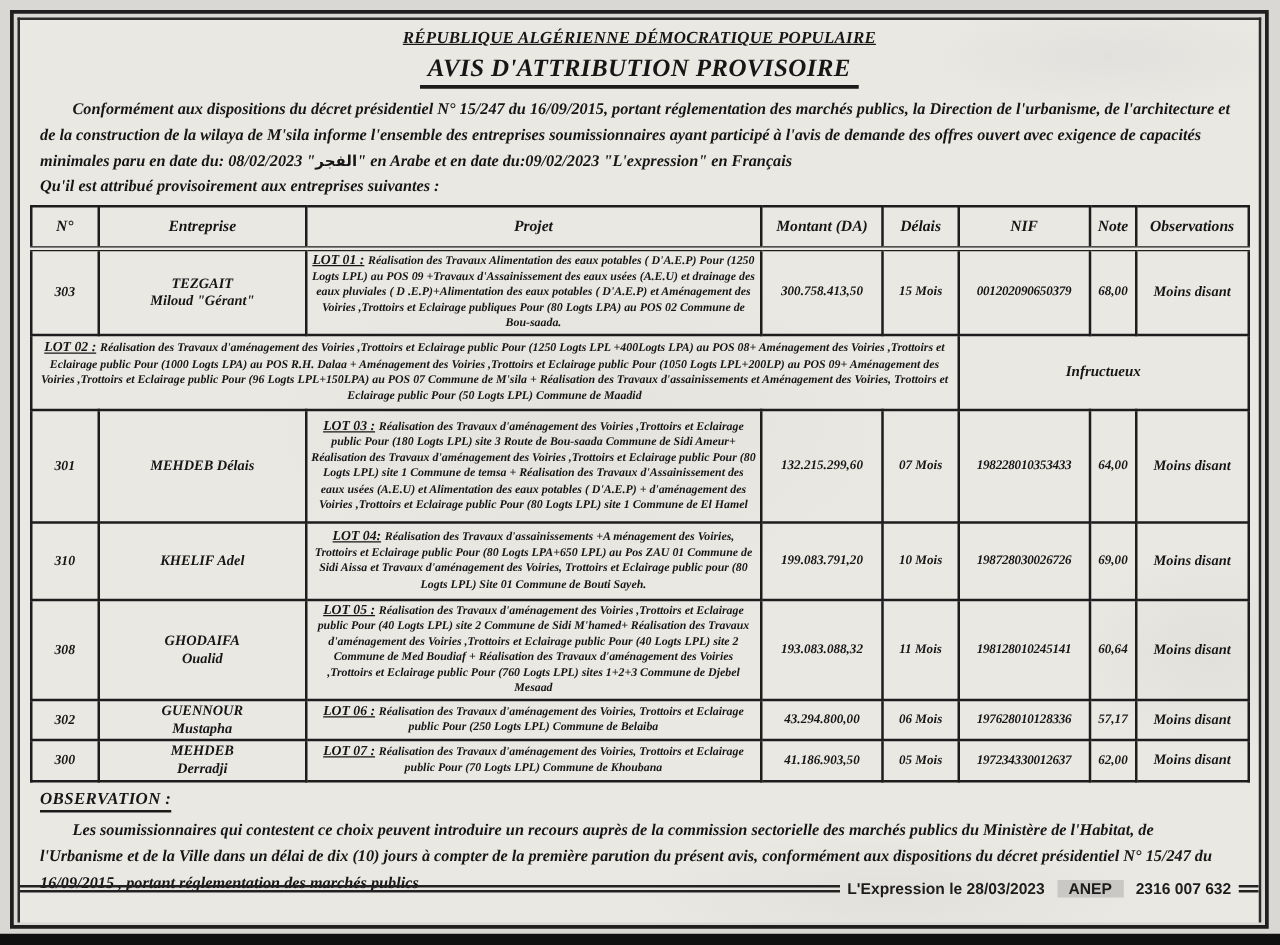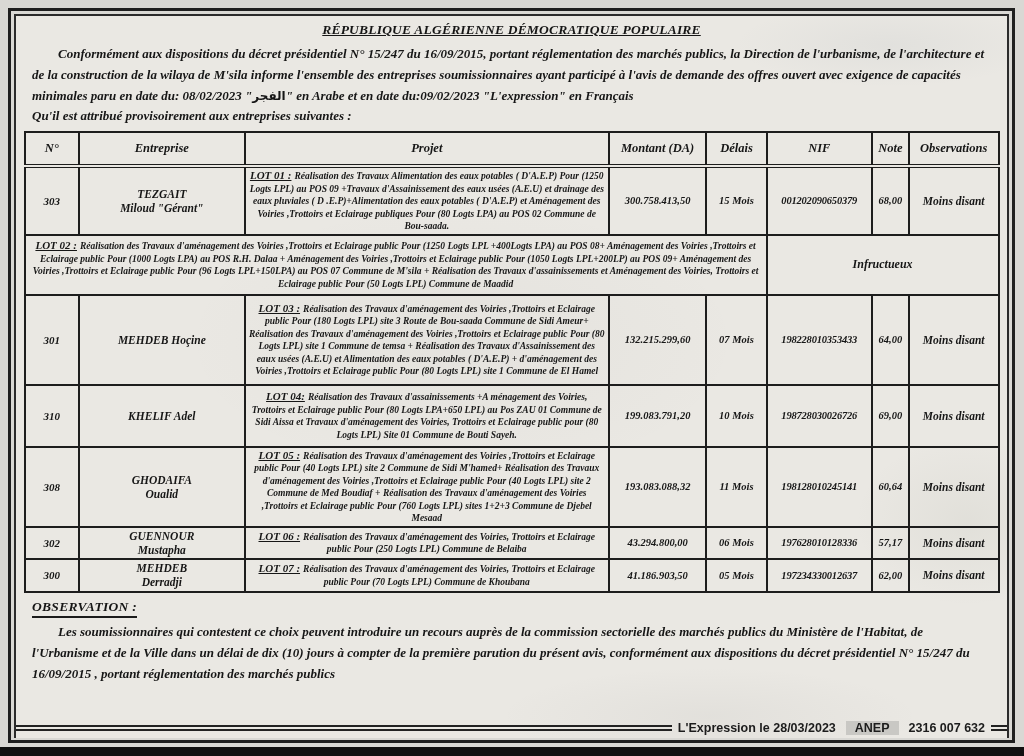--- a/index.html
+++ b/index.html
@@ -45,40 +45,43 @@
   td.note-cell { font-size:10.5px; padding:1px 0; }
   td.obs-cell { font-size:11.5px; }
   td.infructueux-cell { font-size:12px; }
 
   .observation { margin:4px 16px 0 16px; }
   .obs-title { display:inline-block; font-size:13.5px; font-weight:bold; font-style:italic;
                border-bottom:2px solid #1b1b1b; padding-bottom:1px; letter-spacing:0.3px; }
   .obs-text { margin-top:3px; font-size:13px; font-weight:600; font-style:italic; line-height:21px; }
   .obs-text .indent { display:inline-block; width:26px; }
 
-  .footer-strip { position:absolute; left:0; right:0; bottom:1px; height:18px;
+  .footer-strip { position:absolute; left:0; right:0; bottom:18px; height:18px;
                   display:flex; align-items:center; }
   .footer-rule { height:6px; border-top:2px solid #222; border-bottom:2px solid #222; }
   .footer-rule.left { flex:1; }
   .footer-rule.right { width:16px; }
   .footer-text { display:flex; align-items:center; gap:10px; padding:0 6px;
                  font-family:"Liberation Sans","DejaVu Sans",sans-serif;
                  font-size:12.5px; font-weight:bold; color:#1c1c1c; white-space:nowrap; }
   .anep-badge { background:#c9c8c4; padding:0 9px; }
 </style>
 </head>
 <body>
 
 <div class="doc">
   <div class="frame-outer">
     <div class="frame-inner">
 
       <div class="republic">RÉPUBLIQUE ALGÉRIENNE DÉMOCRATIQUE POPULAIRE</div>
 
 
+      <div class="main-title-wrap">
+        <span class="main-title">AVIS D'ATTRIBUTION PROVISOIRE</span>
+      </div>
 
       <div class="intro"><span class="indent"></span><span>Conformément aux dispositions du décret présidentiel N° 15/247 du 16/09/2015, portant réglementation des marchés publics, la Direction de l'urbanisme, de l'architecture et de la construction de la wilaya de M'sila informe l'ensemble des entreprises soumissionnaires ayant participé à l'avis de demande des offres ouvert avec exigence de capacités minimales paru en date du: 08/02/2023 "</span><span class="arabic">الفجر</span><span>" en Arabe  et en date du:09/02/2023 "L'expression" en Français</span></div>
       <div class="qu-line">Qu'il est attribué provisoirement aux entreprises suivantes :</div>
 
       <table class="award">
         <colgroup>
           <col style="width:5.6%">
             <col style="width:17%">
             <col style="width:37.4%">
             <col style="width:10%">
@@ -113,21 +116,21 @@
             <td class="note-cell">68,00</td>
             <td class="obs-cell">Moins disant</td>
           </tr>
           <tr class="h-lot2">
             <td class="projet-cell" colspan="5"><span class="lot-label">LOT 02 :</span><span>Réalisation des Travaux  d'aménagement des Voiries ,Trottoirs et Eclairage public  Pour (1250 Logts LPL +400Logts LPA)  au  POS 08+ Aménagement des Voiries ,Trottoirs et Eclairage public  Pour (1000 Logts LPA)  au  POS R.H. Dalaa + Aménagement des Voiries ,Trottoirs et Eclairage public  Pour (1050 Logts LPL+200LP)  au  POS 09+ Aménagement des Voiries ,Trottoirs et Eclairage public  Pour (96 Logts LPL+150LPA)  au  POS 07  Commune de M'sila + Réalisation des Travaux d'assainissements et  Aménagement des Voiries, Trottoirs et Eclairage public  Pour (50 Logts LPL)  Commune de Maadid</span></td>
             <td class="infructueux-cell" colspan="3">Infructueux</td>
           </tr>
           <tr class="h-r2">
             <td class="no-cell">301</td>
             <td class="ent-cell">
-              <div>MEHDEB Hoçine</div>
+              <div>MEHDEB Délais</div>
               <div></div>
             </td>
             <td class="projet-cell"><span class="lot-label">LOT 03 :</span><span>Réalisation des Travaux  d'aménagement des Voiries ,Trottoirs et Eclairage public  Pour (180 Logts LPL)  site 3 Route de Bou-saada Commune de Sidi Ameur+ Réalisation des Travaux d'aménagement des Voiries ,Trottoirs et Eclairage public  Pour (80 Logts LPL)  site 1 Commune de temsa + Réalisation des Travaux d'Assainissement des eaux usées (A.E.U) et Alimentation des eaux potables ( D'A.E.P) +  d'aménagement des Voiries ,Trottoirs et Eclairage public  Pour (80 Logts LPL) site 1 Commune de El Hamel</span></td>
             <td class="montant-cell">132.215.299,60</td>
             <td class="delais-cell">07 Mois</td>
             <td class="nif-cell">198228010353433</td>
             <td class="note-cell">64,00</td>
             <td class="obs-cell">Moins disant</td>
           </tr>
           <tr class="h-r3">

